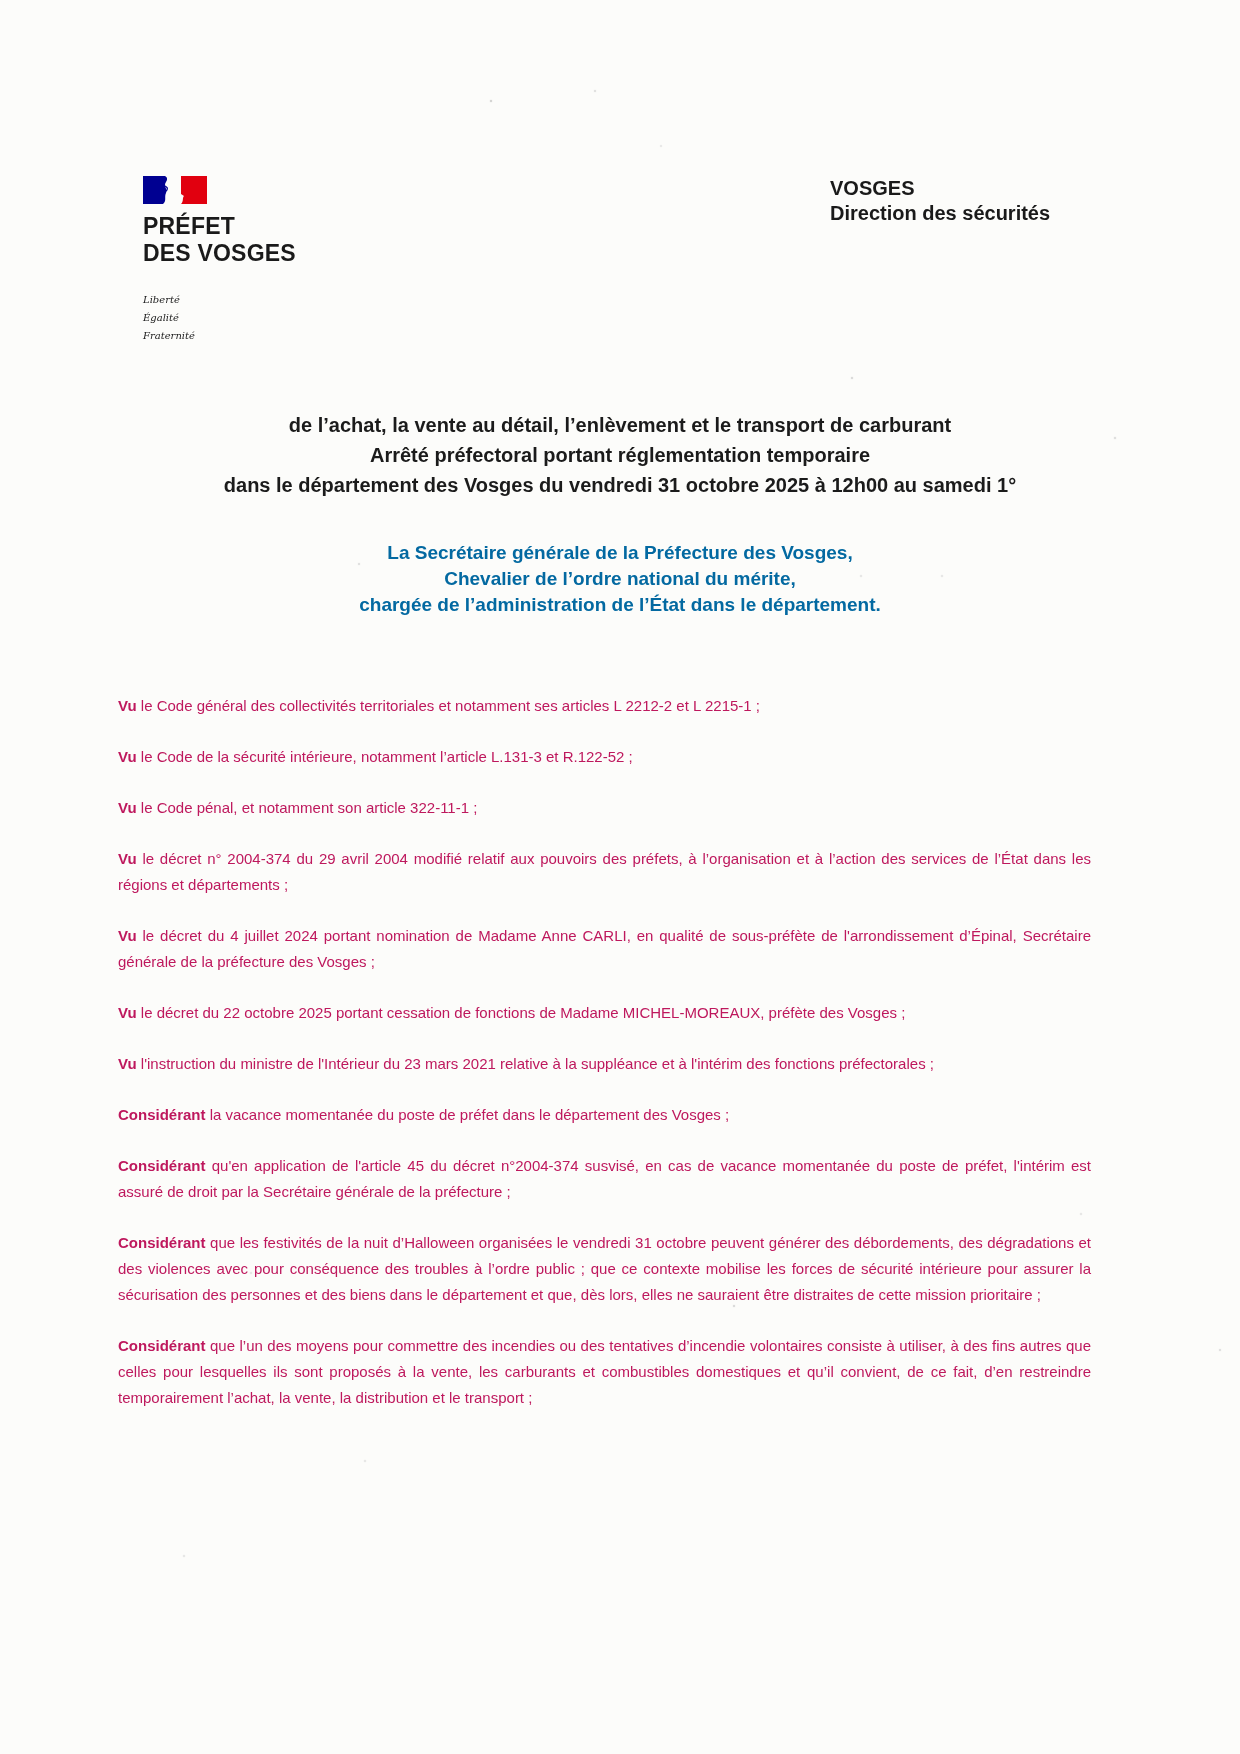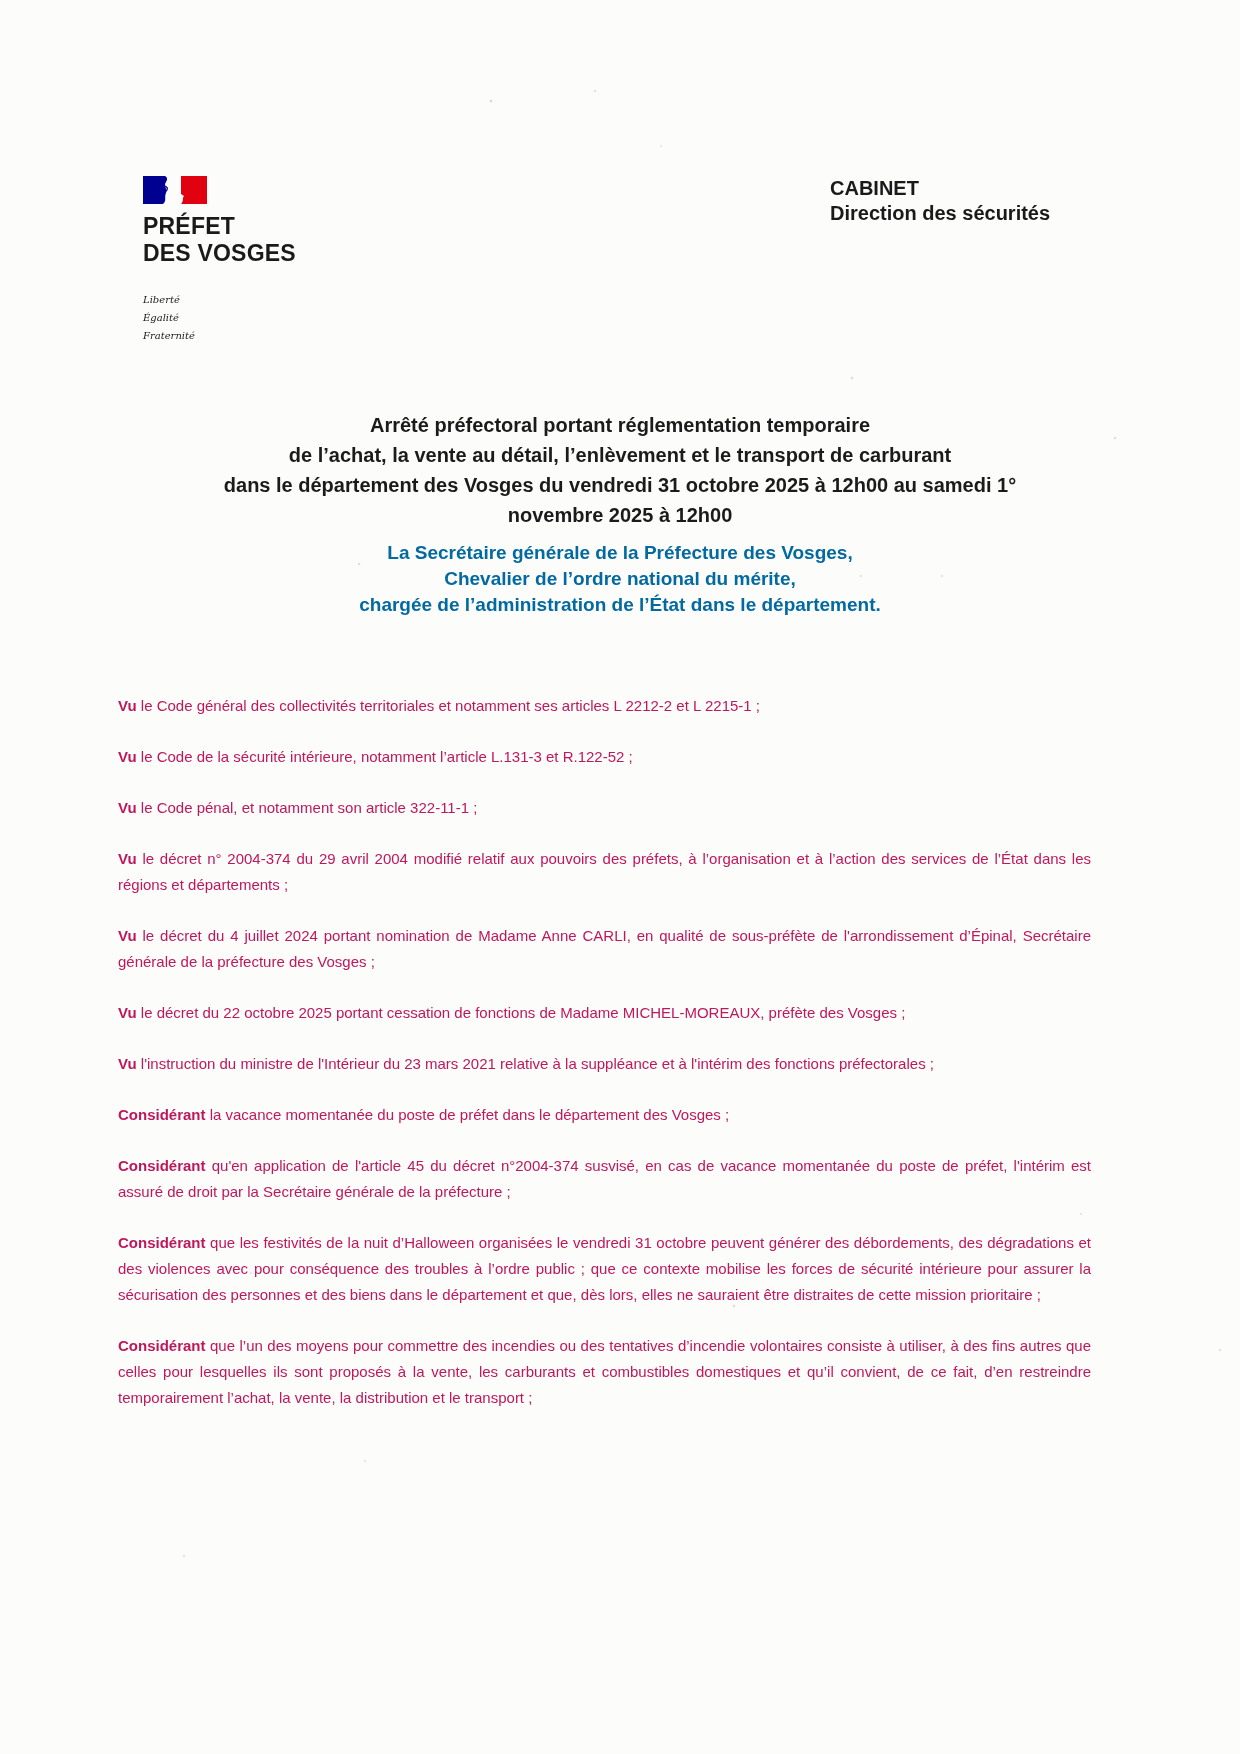--- a/index.html
+++ b/index.html
@@ -131,30 +131,29 @@
         <div>DES VOSGES</div>
       </div>
       <div class="motto">
         <div>Liberté</div>
         <div>Égalité</div>
         <div>Fraternité</div>
       </div>
     </div>
 
     <div class="office">
-      <div>CABINET</div>
+      <div>VOSGES</div>
       <div>Direction des sécurités</div>
     </div>
   </header>
 
   <section class="title">
+    <div>de l’achat, la vente au détail, l’enlèvement et le transport de carburant</div>
     <div>Arrêté préfectoral portant réglementation temporaire</div>
-    <div>de l’achat, la vente au détail, l’enlèvement et le transport de carburant</div>
     <div>dans le département des Vosges du vendredi 31 octobre 2025 à 12h00 au samedi 1°</div>
-    <div>novembre 2025 à 12h00</div>
   </section>
 
   <section class="authority">
     <div>La Secrétaire générale de la Préfecture des Vosges,</div>
     <div>Chevalier de l’ordre national du mérite,</div>
     <div>chargée de l’administration de l’État dans le département.</div>
   </section>
 
   <main class="recitals">
     <p><span class="lead">Vu</span> <span>le Code général des collectivités territoriales et notamment ses articles L 2212-2 et L 2215-1 ;</span></p>

